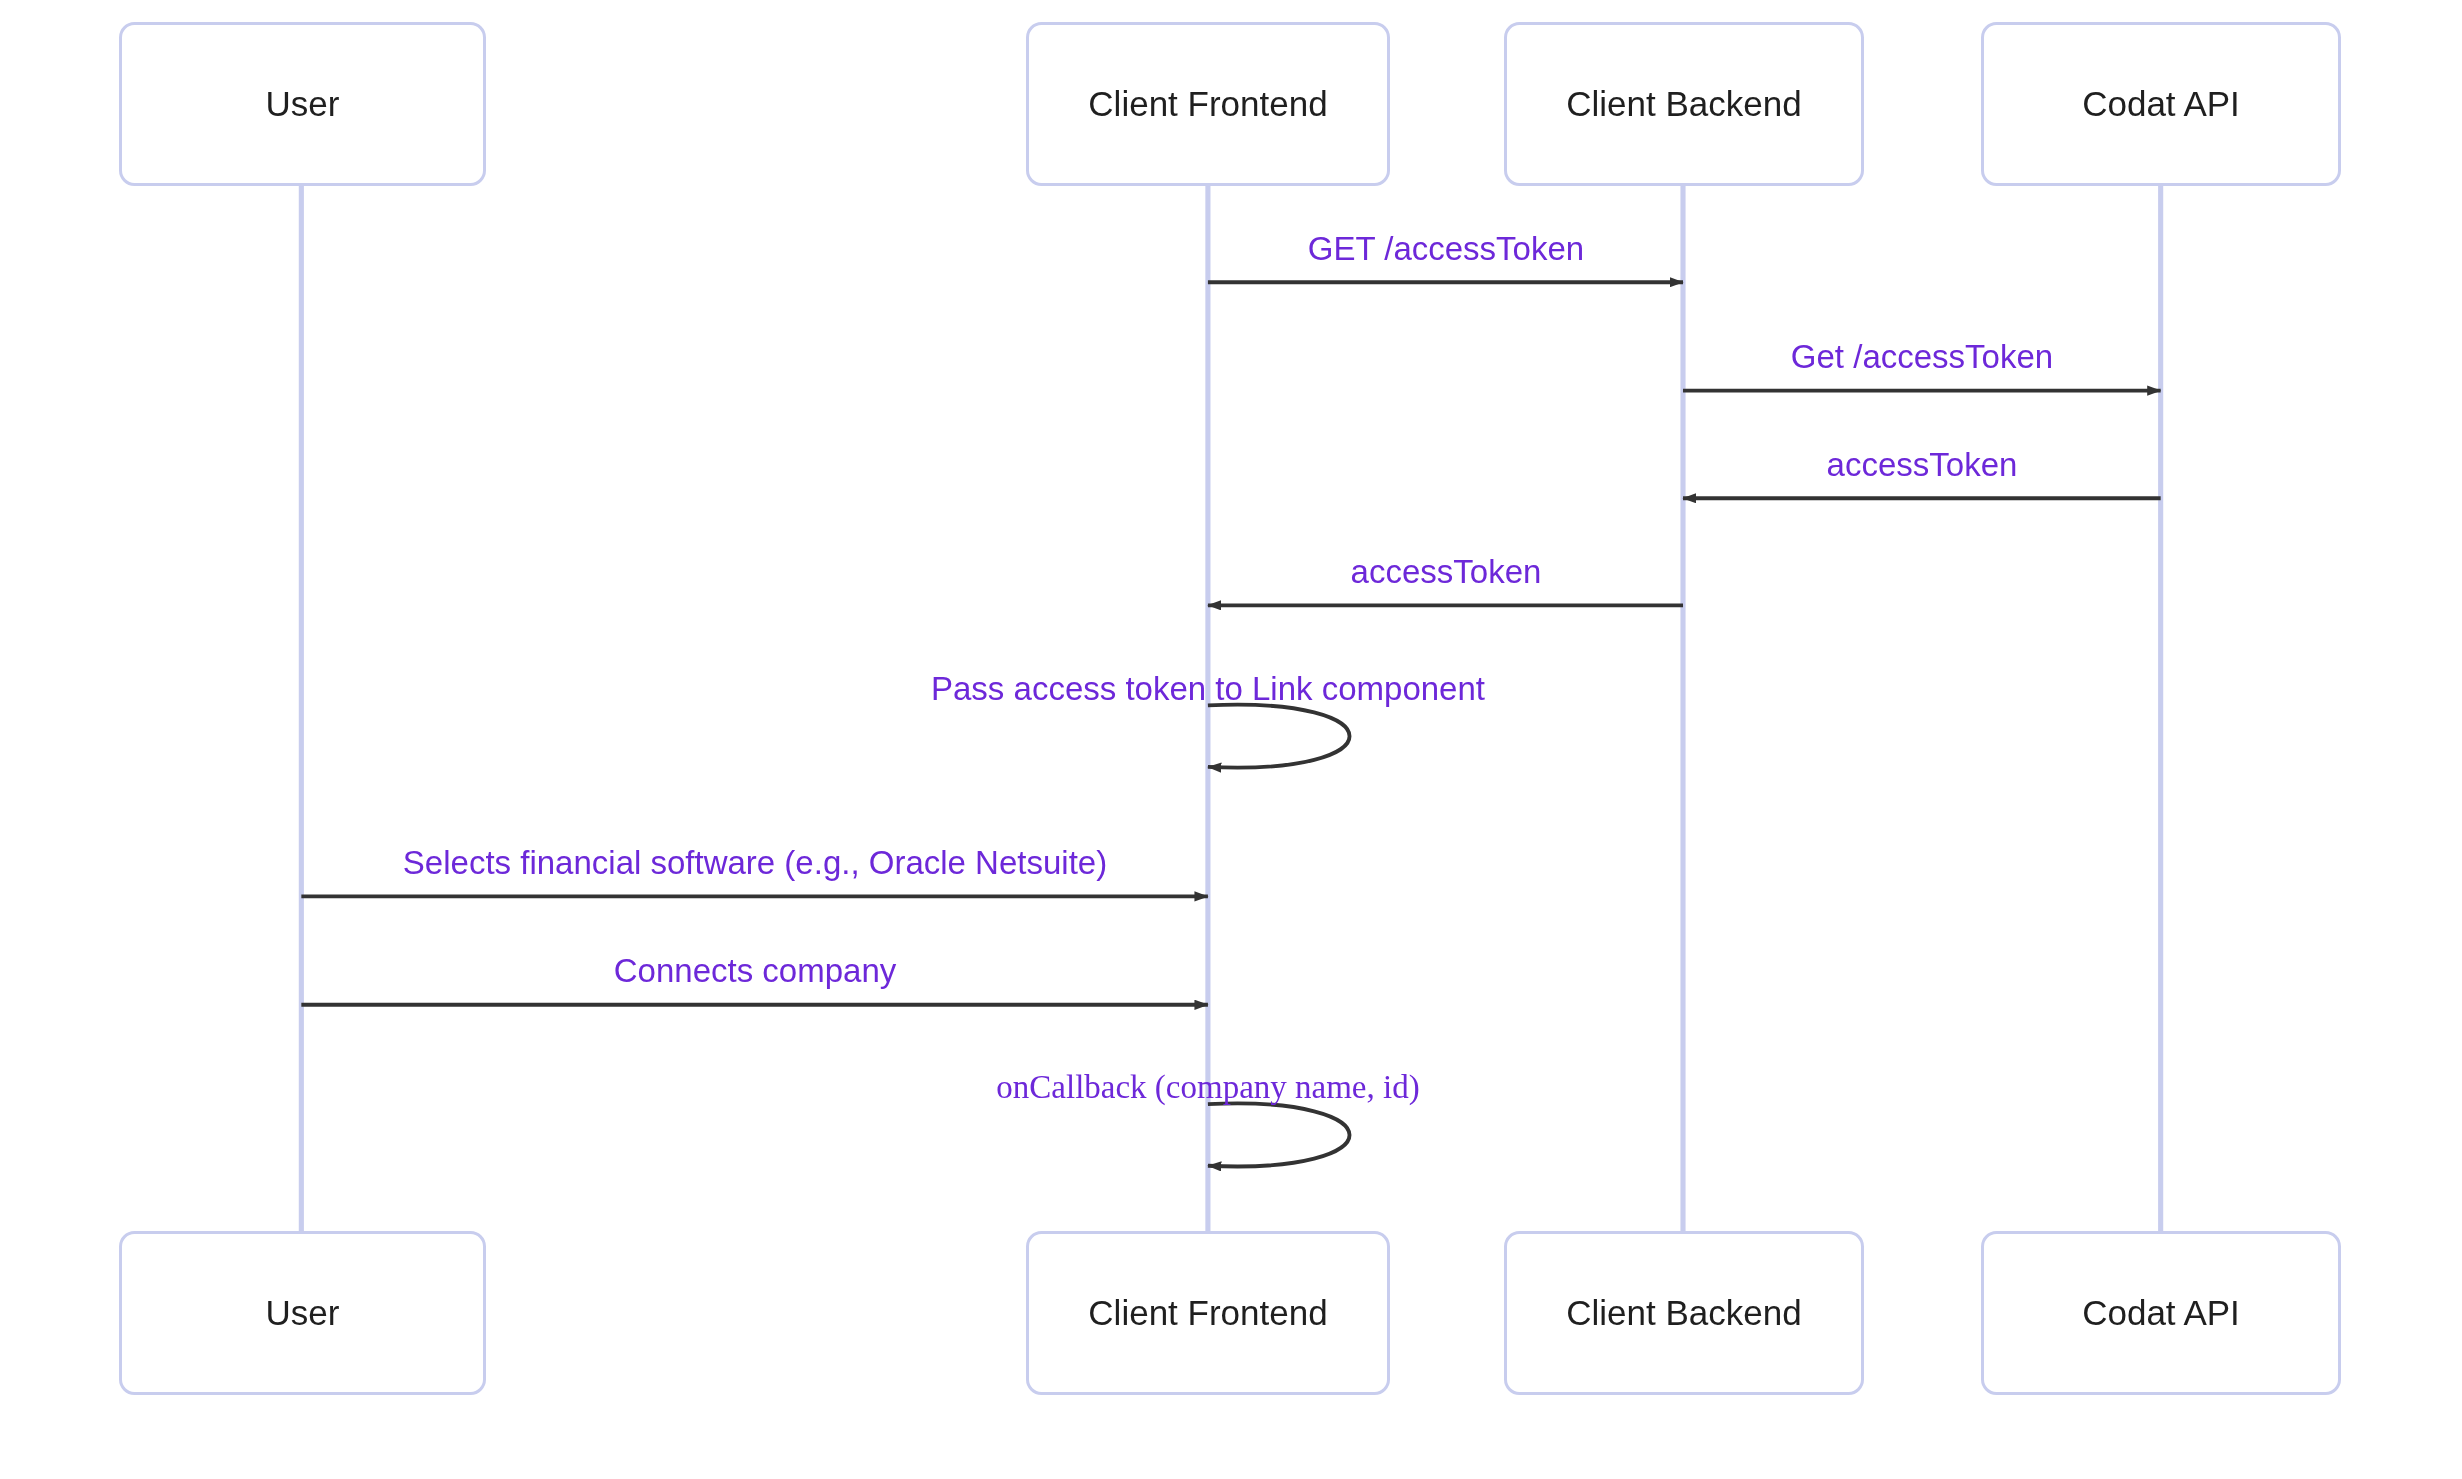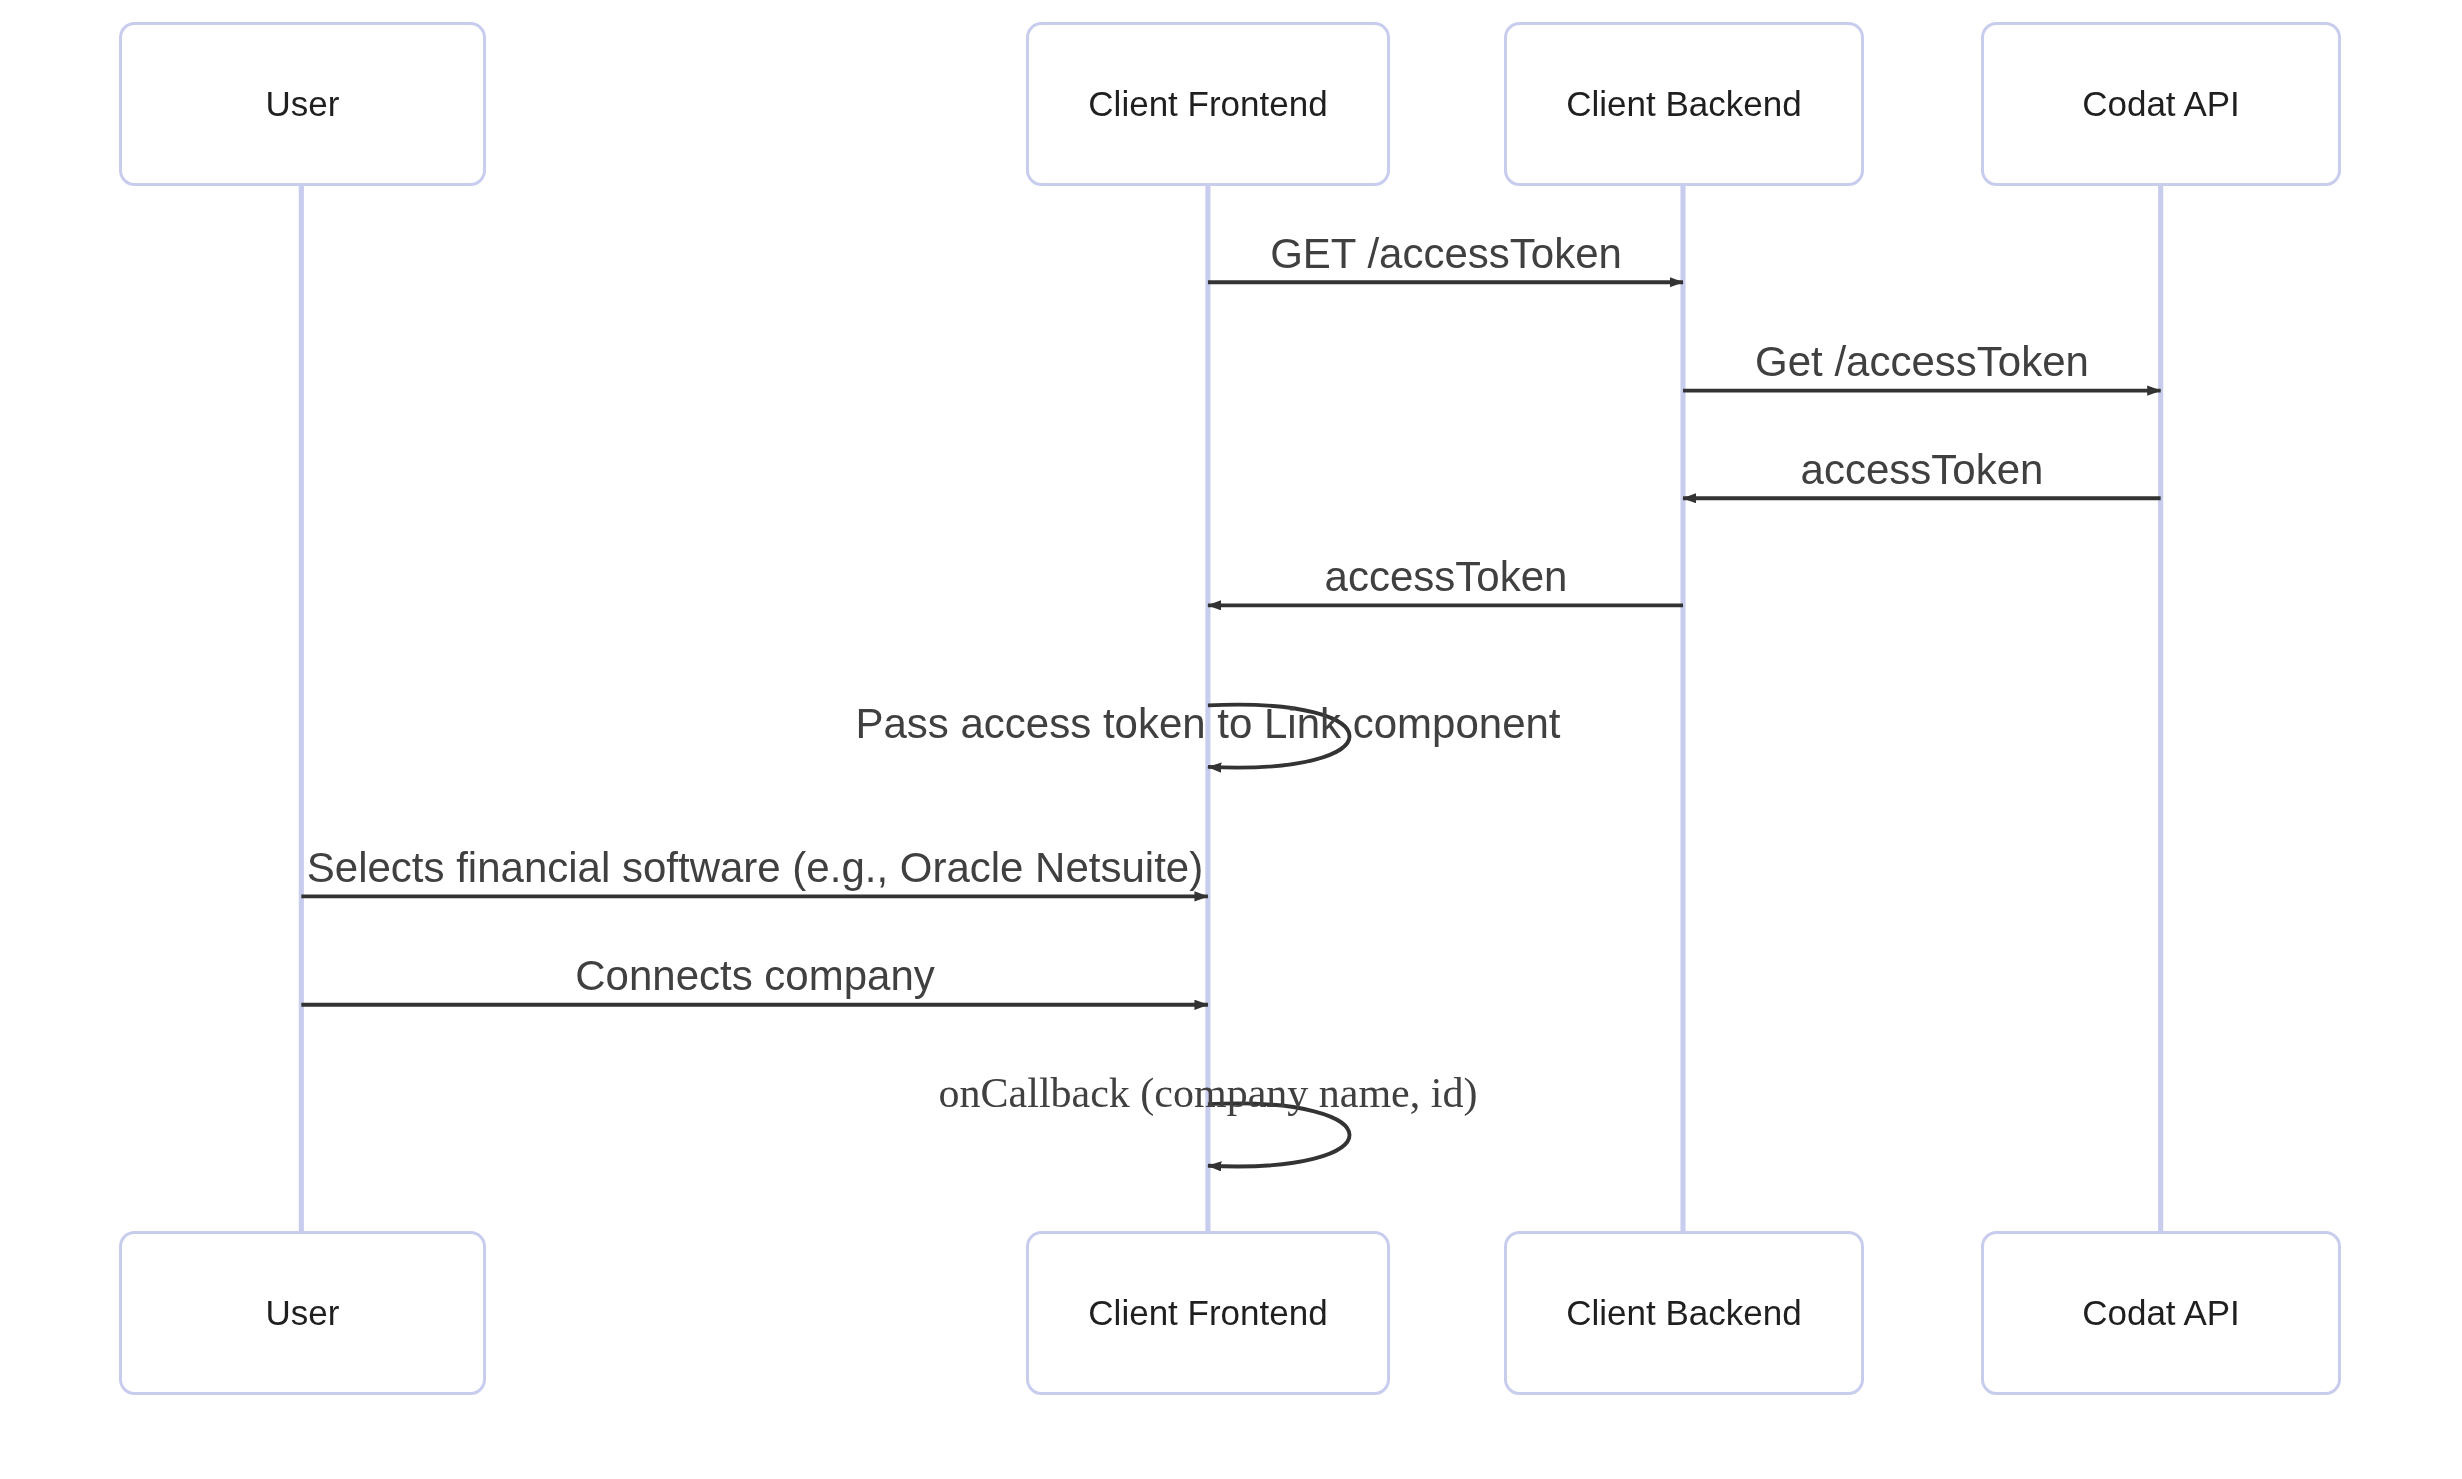--- a/index.html
+++ b/index.html
@@ -41,22 +41,22 @@
     font-family: "Liberation Sans", sans-serif;
     font-size: 35px;
     color: #1f1f1f;
     line-height: 1.1;
     white-space: nowrap;
     text-align: center;
   }
   .msg-label {
     position: absolute;
     font-family: "Liberation Sans", sans-serif;
-    font-size: 42px;
-    color: #404040;
+    font-size: 33px;
+    color: #6d28d9;
     white-space: nowrap;
     transform: translateX(-50%);
     z-index: 4;
   }
 </style>
 </head>
 <body>
 
 <div id="diagram-root">
 
@@ -113,20 +113,20 @@
   </div>
   <div class="participant-box" style="left:1981px; top:1231px; width:360px; height:164px;">
     <span class="participant-label">Codat API</span>
   </div>
 
   <div id="labels-layer">
       <div class="msg-label" style="left: 1446px; top: 230px;">GET /accessToken</div>
       <div class="msg-label" style="left: 1922px; top: 338px;">Get /accessToken</div>
       <div class="msg-label" style="left: 1922px; top: 446px;">accessToken</div>
       <div class="msg-label" style="left: 1446px; top: 553px;">accessToken</div>
-      <div class="msg-label" style="left: 1208px; top: 700px; text-align: center;">Pass access token to Link component</div>
+      <div class="msg-label" style="left: 1208px; top: 670px; text-align: center;">Pass access token to Link component</div>
       <div class="msg-label" style="left: 755px; top: 844px; text-align: right;">Selects financial software (e.g., Oracle Netsuite)</div>
       <div class="msg-label" style="left: 755px; top: 952px;">Connects company</div>
       <div class="msg-label" style="left: 1208px; top: 1069px; font-family: Liberation Serif, serif;">onCallback (company name, id)</div>
     </div>
 
 </div>
 
 
 </body></html>

